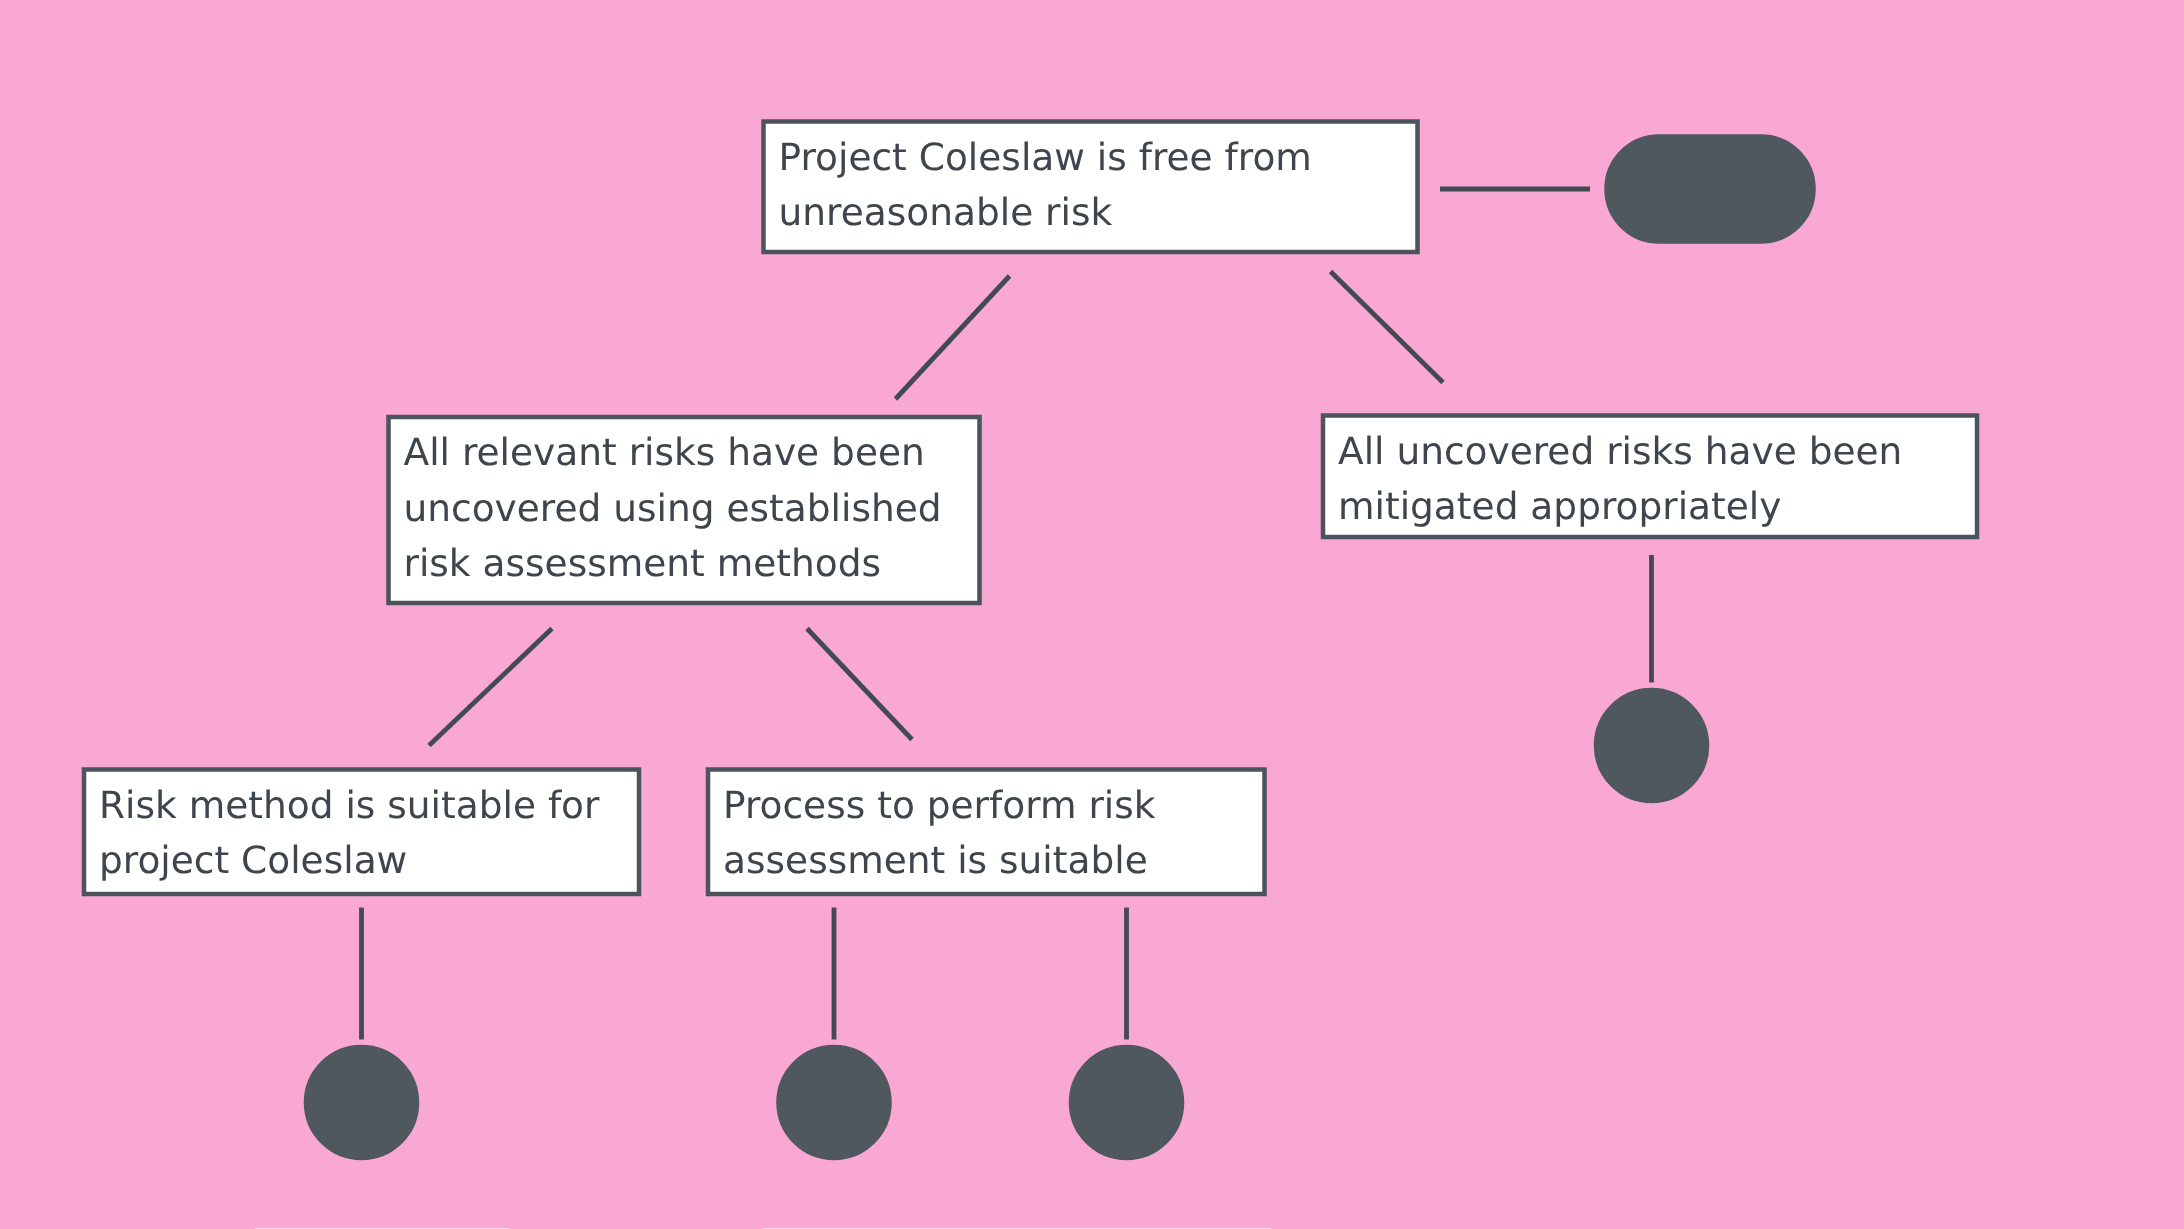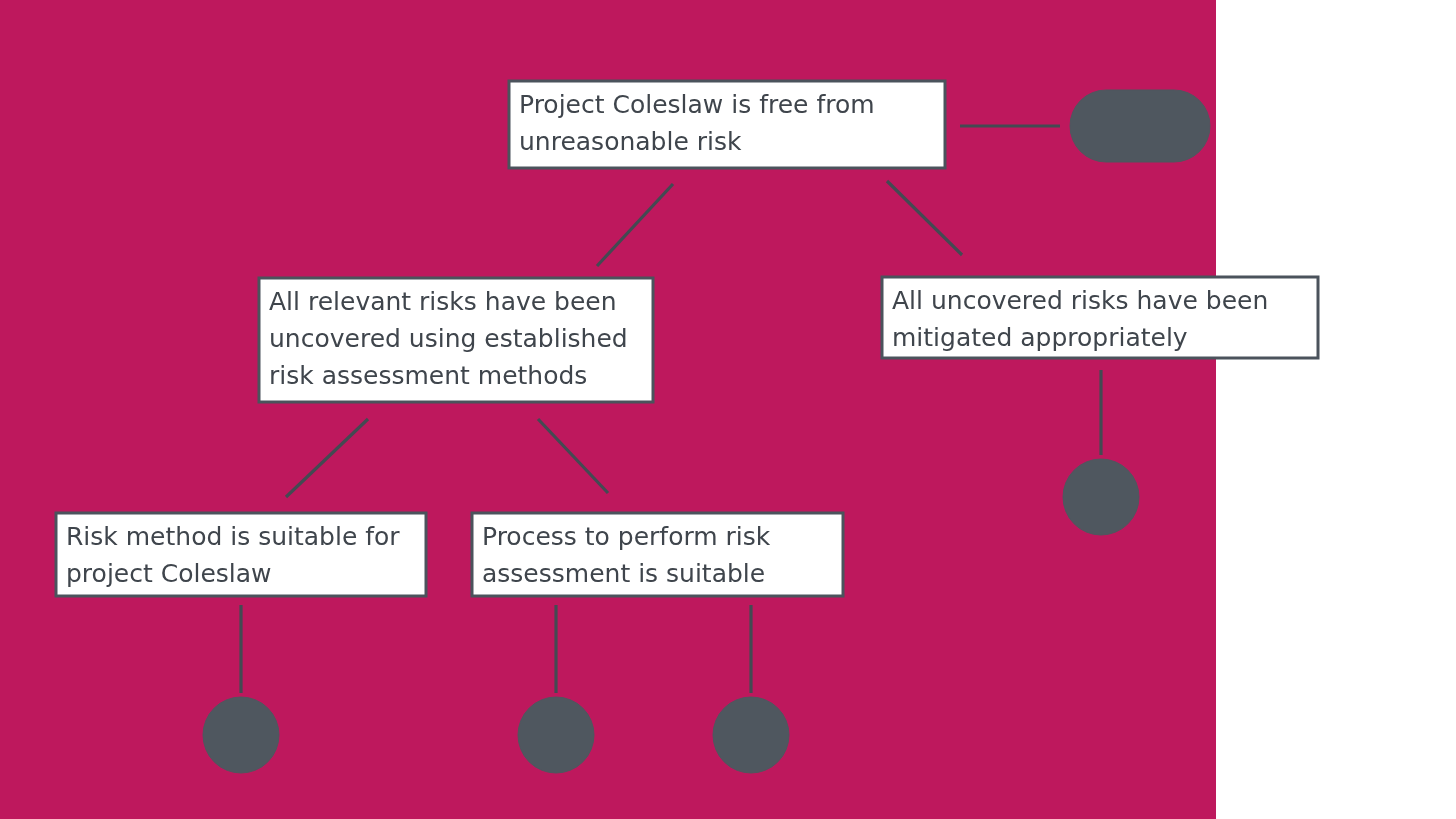--- a/index.html
+++ b/index.html
@@ -9,23 +9,23 @@
     background: #ffffff;
   }
   body {
     width: 1456px;
     height: 819px;
     overflow: hidden;
     font-family: "DejaVu Sans", "Liberation Sans", sans-serif;
   }
   #diagram-root {
     position: relative;
-    width: 1216px;
+    width: 1456px;
     height: 819px;
-    background: #be185d;
+    background: #f9a8d4;
   }
   svg.diagram-canvas {
     position: absolute;
     left: 0;
     top: 0;
     width: 1456px;
     height: 819px;
     display: block;
   }
   .node-box {

